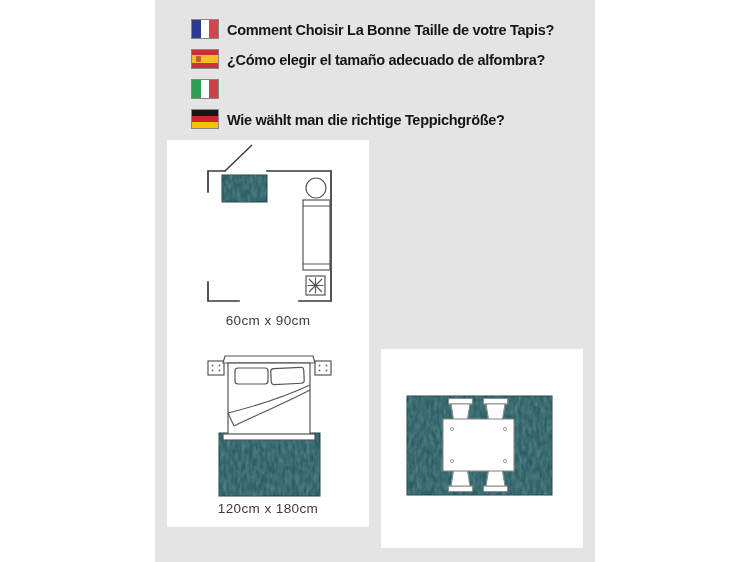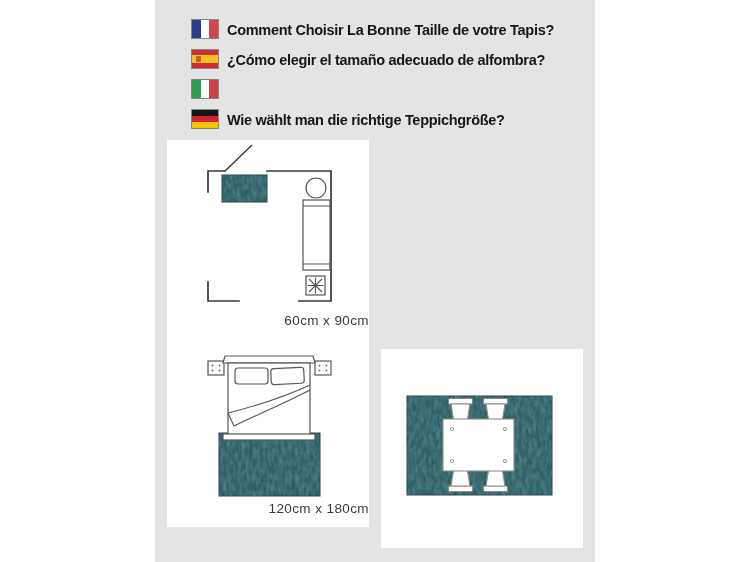--- a/index.html
+++ b/index.html
@@ -14,21 +14,21 @@
   .flag-fr{background:linear-gradient(90deg,var(--fr-blue) 0 33.4%,#fff 33.4% 66.7%,var(--fr-red) 66.7% 100%);}
   .flag-es{background:linear-gradient(180deg,var(--es-red) 0 26%,var(--es-yellow) 26% 74%,var(--es-red) 74% 100%);}
   .flag-es::after{content:"";position:absolute;left:4px;top:6px;width:5px;height:6px;
                   background:var(--es-red);border-radius:1px;opacity:.75;}
   .flag-it{background:linear-gradient(90deg,var(--it-green) 0 33.4%,#fff 33.4% 66.7%,var(--it-red) 66.7% 100%);}
   .flag-de{background:linear-gradient(180deg,var(--de-black) 0 33.4%,var(--de-red) 33.4% 66.7%,var(--de-gold) 66.7% 100%);}
 
   
   .panel{position:absolute;width:202px;height:199px;background:var(--panel-bg,#fff);}
   .panel svg{position:absolute;left:0;top:0;}
-  .panel-label{position:absolute;left:0;right:0;bottom:11px;text-align:right;
+  .panel-label{position:absolute;left:0;right:0;bottom:11px;text-align:center;
                font-size:13.5px;letter-spacing:.4px;color:var(--label-color,#3a3a3a);}
 
   
   .wall{stroke:var(--line-color,#3c3c3c);stroke-width:1.7;fill:none;stroke-linecap:square;}
   .doorline{stroke:var(--line-color,#3c3c3c);stroke-width:1.4;fill:none;}
   .furn{stroke:#555;stroke-width:1.2;fill:#fff;}
   .furnline{stroke:#555;stroke-width:1.1;fill:none;}
   .lite{stroke:#8a8a8a;stroke-width:1.1;fill:#fff;}
   .dot{fill:#666;}
   .rug-base{fill:var(--rug-teal,#3a6b70);stroke:var(--rug-teal-dark,#24474c);stroke-width:1;}

